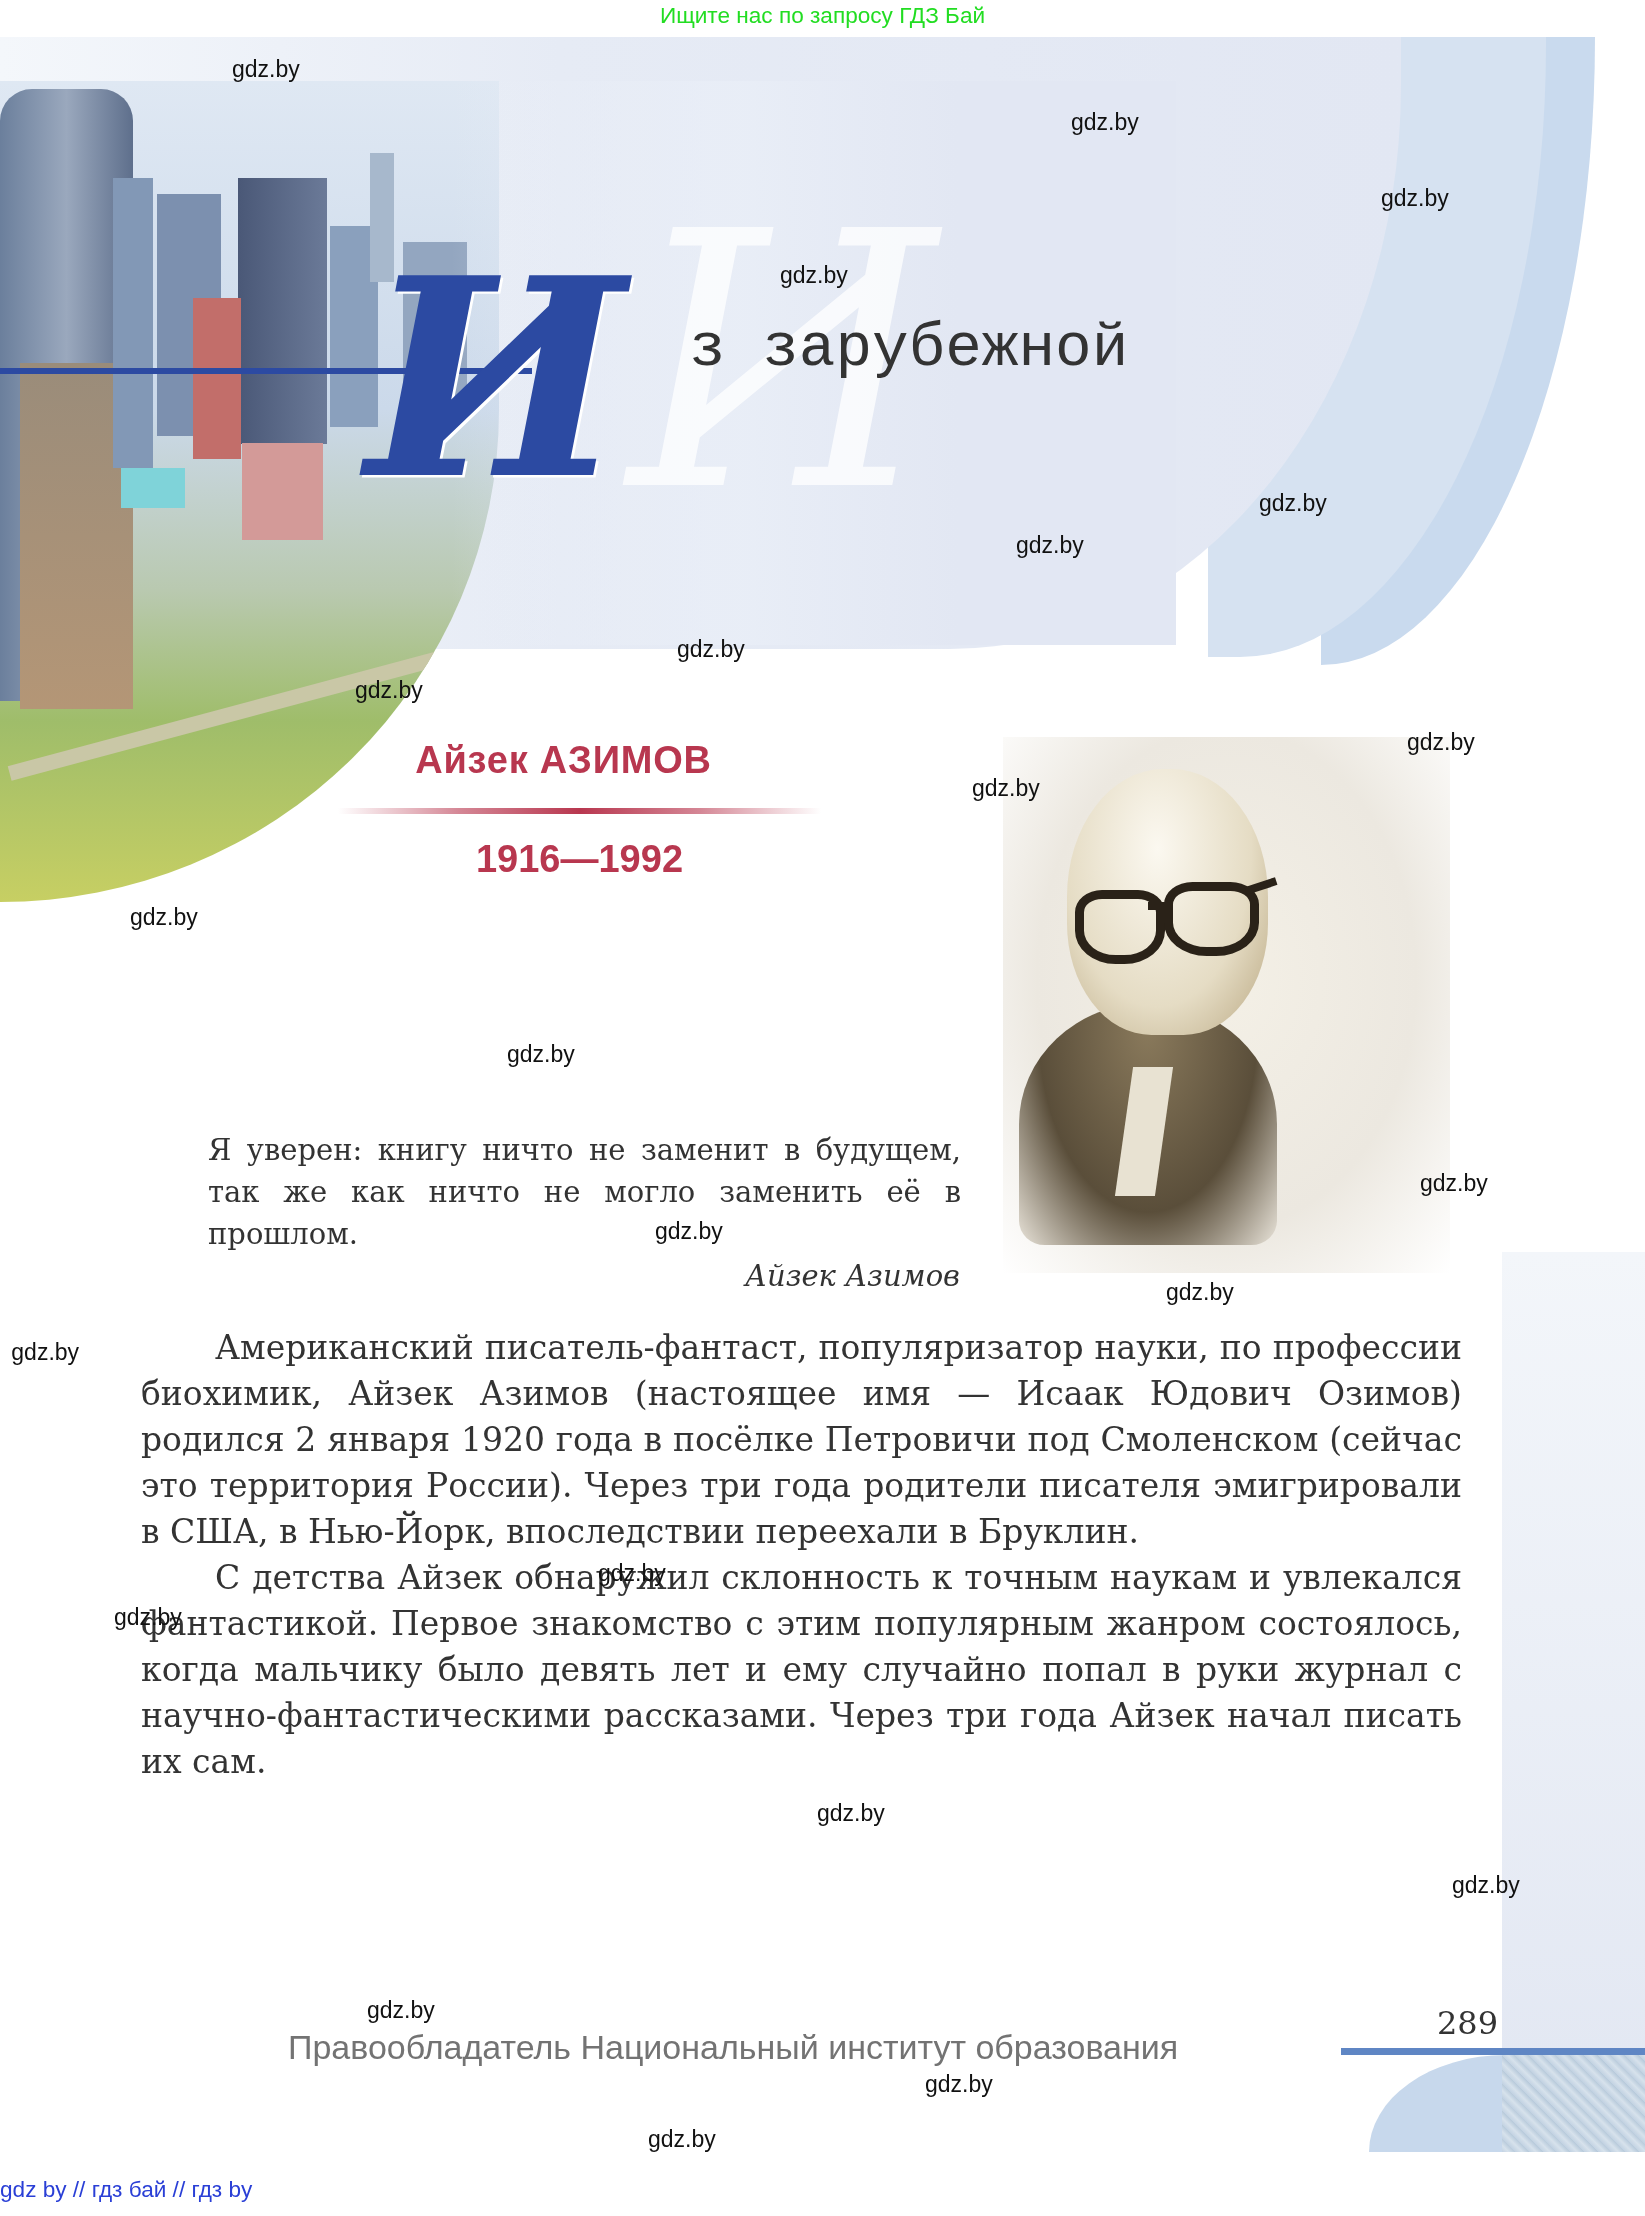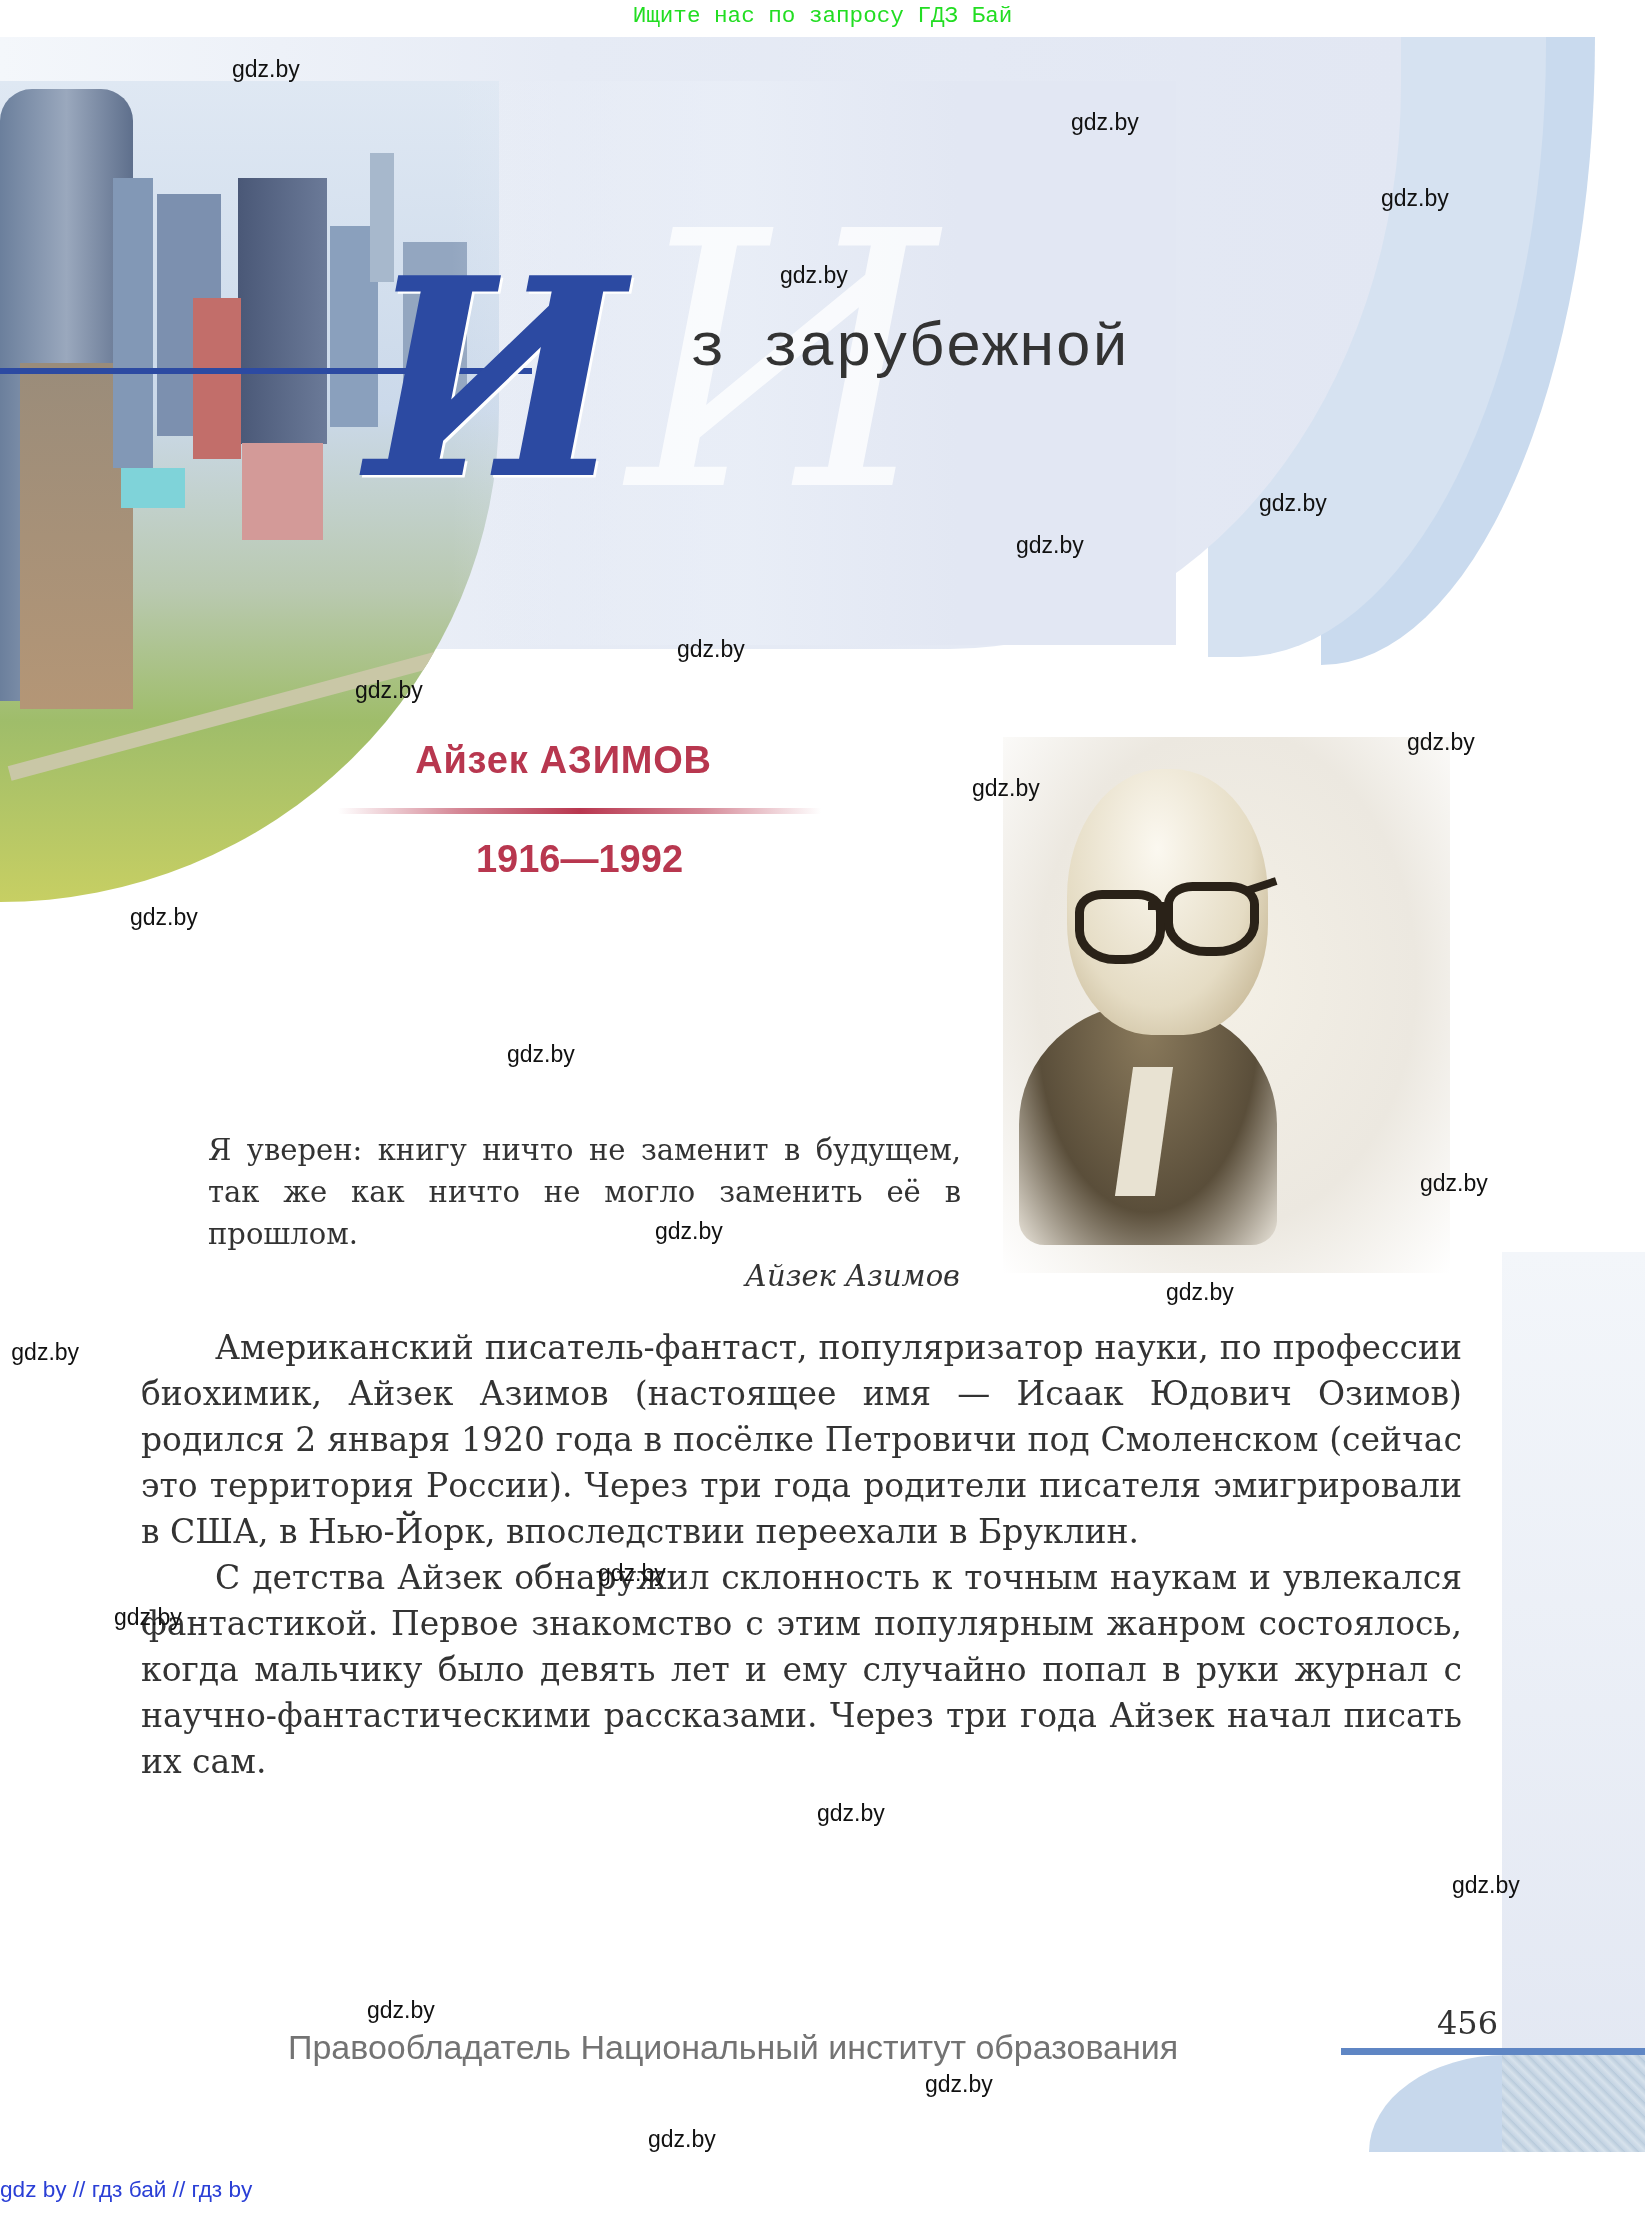--- a/index.html
+++ b/index.html
@@ -13,21 +13,21 @@
       position: relative;
       overflow: hidden;
       font-family: "Liberation Sans", sans-serif;
     }
     .abs { position: absolute; }
 
     
     .top-banner {
       left: 0; top: 3.2px; width: 1645px; text-align: center;
       color: #22dd22; font-size: 22.6px;
-      font-family: Liberation Mono, monospace;
+      font-family: Liberation Sans, sans-serif;
     }
     .header-arc-1 {
       left: 1321px; top: 37px; width: 274px; height: 628px;
       background: #c9daee;
       border-bottom-right-radius: 274px 628px;
     }
     .header-arc-2 {
       left: 1208px; top: 37px; width: 338px; height: 620px;
       background: #d6e2f1;
       border-bottom-right-radius: 306px 612px;
@@ -250,21 +250,21 @@
 <div class="abs epigraph">Я уверен: книгу ничто не заменит в будущем, так же как ничто не могло заменить её в прошлом.</div>
 <div class="abs epigraph-author">Айзек Азимов</div>
 
 <div class="abs right-panel"></div>
 
 <div class="abs body-text">
   <p>Американский писатель-фантаст, популяризатор науки, по профессии биохимик, Айзек Азимов (настоящее имя — Исаак Юдович Озимов) родился 2 января 1920 года в посёлке Петровичи под Смоленском (сейчас это территория России). Через три года родители писателя эмигрировали в США, в Нью-Йорк, впоследствии переехали в Бруклин.</p>
   <p>С детства Айзек обнаружил склонность к точным наукам и увлекался фантастикой. Первое знакомство с этим популярным жанром состоялось, когда мальчику было девять лет и ему случайно попал в руки журнал с научно-фантастическими рассказами. Через три года Айзек начал писать их сам.</p>
 </div>
 
-<div class="abs page-number">456</div>
+<div class="abs page-number">289</div>
 <div class="abs bottom-arc"></div>
 <div class="abs bottom-texture"></div>
 <div class="abs bottom-rule"></div>
 <div class="abs copyright">Правообладатель Национальный институт образования</div>
 
 <div id="watermarks">
     <div class="watermark" style="left: 232px; top: 56px;">gdz.by</div>
     <div class="watermark" style="left: 1071px; top: 109px;">gdz.by</div>
     <div class="watermark" style="left: 1381px; top: 185px;">gdz.by</div>
     <div class="watermark" style="left: 780px; top: 262px;">gdz.by</div>

